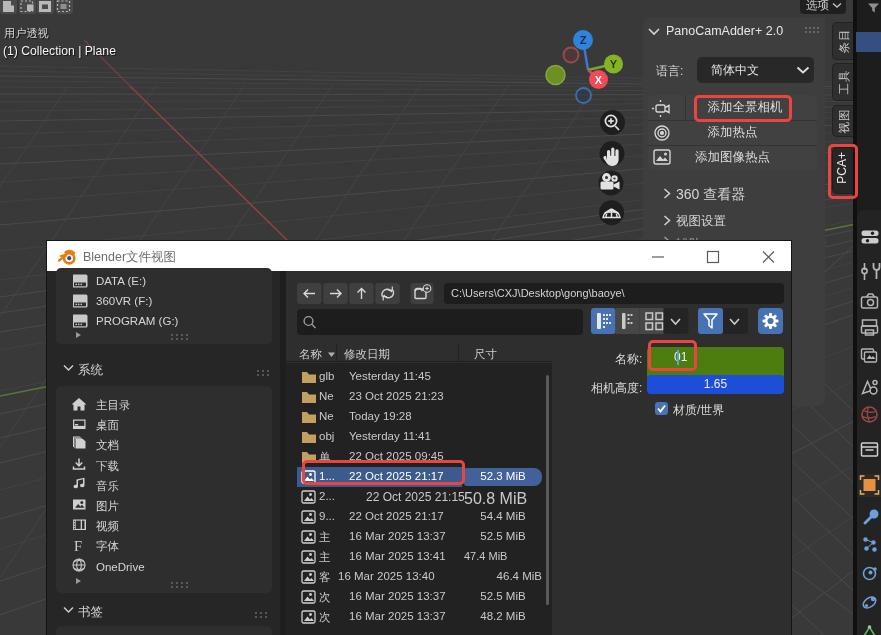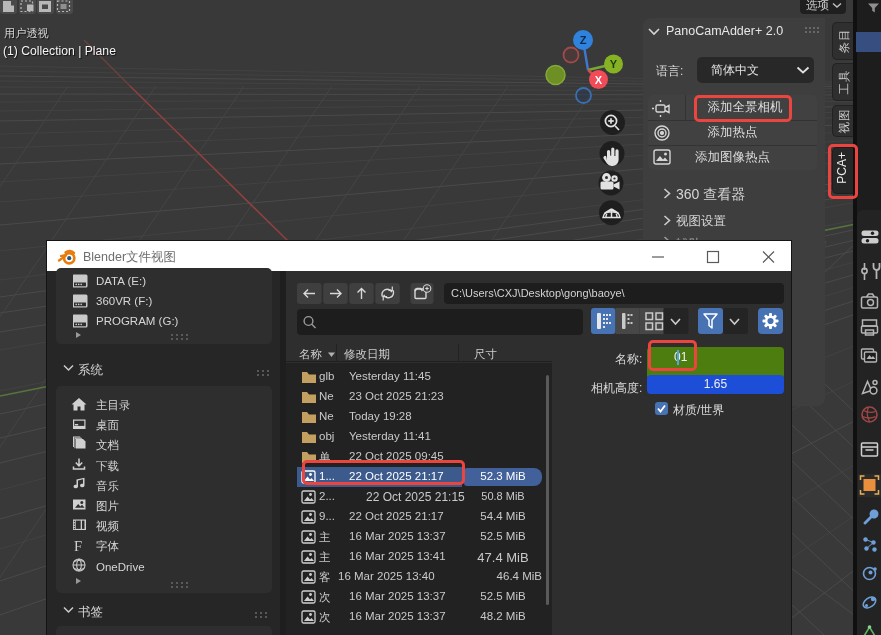--- a/index.html
+++ b/index.html
@@ -585,21 +585,21 @@
         <div class="abs" style="left:33px;top:107px;font-size:11.5px;color:#fff">1...</div>
         <div class="abs" style="left:63px;top:107px;font-size:11.5px;color:#fff">22 Oct 2025 21:17</div>
         <div class="abs" style="left:178px;top:107px;width:78px;text-align:center;font-size:11.5px;color:#fff">52.3 MiB</div>
         <svg class="abs" style="left:15px;top:127px" width="15" height="14">
           <rect x="1" y="1" width="13" height="12" rx="1.5" fill="none" stroke="#cfcfcf" stroke-width="1.3"></rect>
           <circle cx="9.5" cy="4.5" r="1.4" fill="#cfcfcf"></circle>
           <path d="M3,11 l3.5,-4.5 l2.5,3 l1.5,-1.5 l2.5,3 z" fill="#cfcfcf"></path>
         </svg>
         <div class="abs" style="left:33px;top:127px;font-size:11.5px;color:#c9c9c9">2...</div>
         <div class="abs" style="left:80px;top:127px;font-size:12px;color:#c9c9c9">22 Oct 2025 21:15</div>
-        <div class="abs" style="left:178px;top:127px;width:78px;text-align:center;font-size:11px;color:#c9c9c9">50.8 MiB</div>
+        <div class="abs" style="left:178px;top:127px;width:78px;text-align:left;font-size:16px;color:#c9c9c9">50.8 MiB</div>
         <svg class="abs" style="left:15px;top:147px" width="15" height="14">
           <rect x="1" y="1" width="13" height="12" rx="1.5" fill="none" stroke="#cfcfcf" stroke-width="1.3"></rect>
           <circle cx="9.5" cy="4.5" r="1.4" fill="#cfcfcf"></circle>
           <path d="M3,11 l3.5,-4.5 l2.5,3 l1.5,-1.5 l2.5,3 z" fill="#cfcfcf"></path>
         </svg>
         <div class="abs" style="left:33px;top:147px;font-size:11.5px;color:#c9c9c9">9...</div>
         <div class="abs" style="left:63px;top:147px;font-size:11.5px;color:#c9c9c9">22 Oct 2025 21:17</div>
         <div class="abs" style="left:178px;top:147px;width:78px;text-align:center;font-size:11.5px;color:#c9c9c9">54.4 MiB</div>
         <svg class="abs" style="left:15px;top:167px" width="15" height="14">
           <rect x="1" y="1" width="13" height="12" rx="1.5" fill="none" stroke="#cfcfcf" stroke-width="1.3"></rect>
@@ -609,21 +609,21 @@
         <div class="abs" style="left:33px;top:167px;font-size:11.5px;color:#c9c9c9">主</div>
         <div class="abs" style="left:63px;top:167px;font-size:11.5px;color:#c9c9c9">16 Mar 2025 13:37</div>
         <div class="abs" style="left:178px;top:167px;width:78px;text-align:center;font-size:11.5px;color:#c9c9c9">52.5 MiB</div>
         <svg class="abs" style="left:15px;top:187px" width="15" height="14">
           <rect x="1" y="1" width="13" height="12" rx="1.5" fill="none" stroke="#cfcfcf" stroke-width="1.3"></rect>
           <circle cx="9.5" cy="4.5" r="1.4" fill="#cfcfcf"></circle>
           <path d="M3,11 l3.5,-4.5 l2.5,3 l1.5,-1.5 l2.5,3 z" fill="#cfcfcf"></path>
         </svg>
         <div class="abs" style="left:33px;top:187px;font-size:11.5px;color:#c9c9c9">主</div>
         <div class="abs" style="left:63px;top:187px;font-size:11.5px;color:#c9c9c9">16 Mar 2025 13:41</div>
-        <div class="abs" style="left:178px;top:187px;width:78px;text-align:center;font-size:13px;color:#c9c9c9">47.4 MiB</div>
+        <div class="abs" style="left:178px;top:187px;width:78px;font-size:11px;color:#c9c9c9">47.4 MiB</div>
         <svg class="abs" style="left:15px;top:207px" width="15" height="14">
           <rect x="1" y="1" width="13" height="12" rx="1.5" fill="none" stroke="#cfcfcf" stroke-width="1.3"></rect>
           <circle cx="9.5" cy="4.5" r="1.4" fill="#cfcfcf"></circle>
           <path d="M3,11 l3.5,-4.5 l2.5,3 l1.5,-1.5 l2.5,3 z" fill="#cfcfcf"></path>
         </svg>
         <div class="abs" style="left:33px;top:207px;font-size:11.5px;color:#c9c9c9">客</div>
         <div class="abs" style="left:52px;top:207px;font-size:11.5px;color:#c9c9c9">16 Mar 2025 13:40</div>
         <div class="abs" style="left:178px;top:207px;width:78px;text-align:right;font-size:11.5px;color:#c9c9c9">46.4 MiB</div>
         <svg class="abs" style="left:15px;top:227px" width="15" height="14">
           <rect x="1" y="1" width="13" height="12" rx="1.5" fill="none" stroke="#cfcfcf" stroke-width="1.3"></rect>

